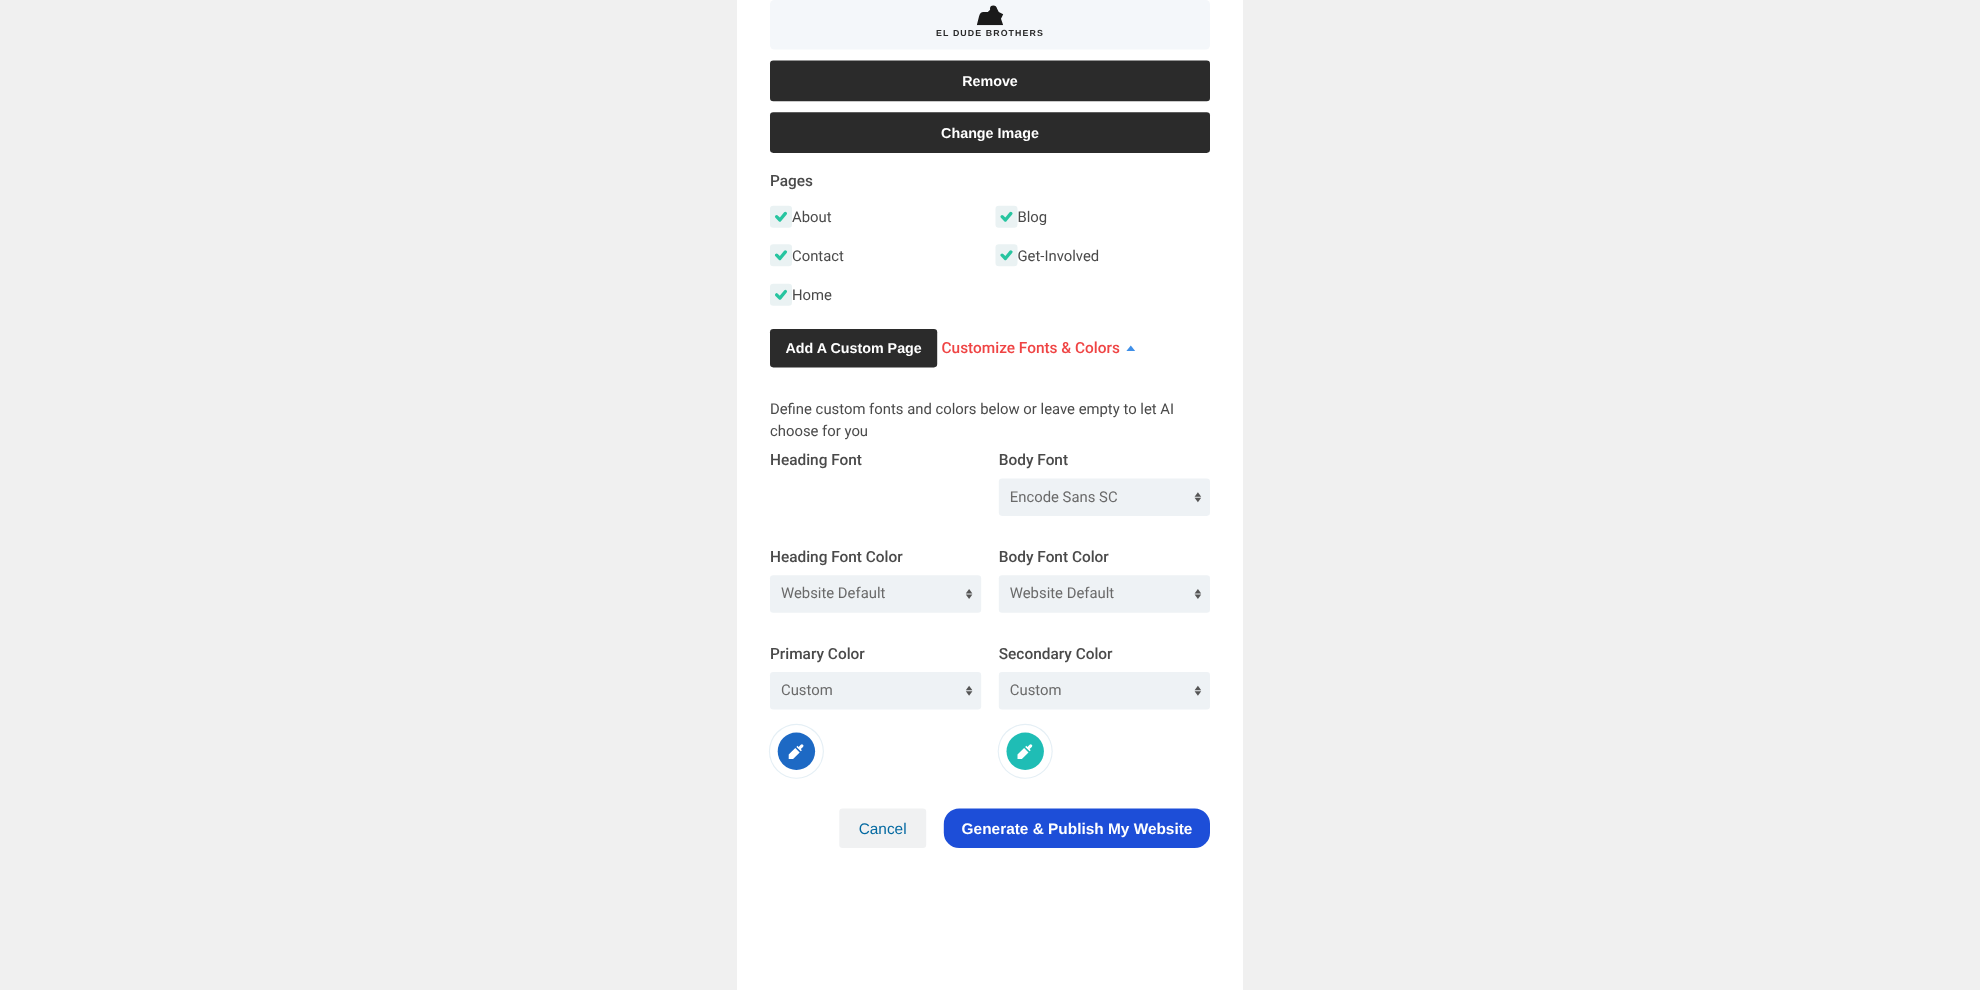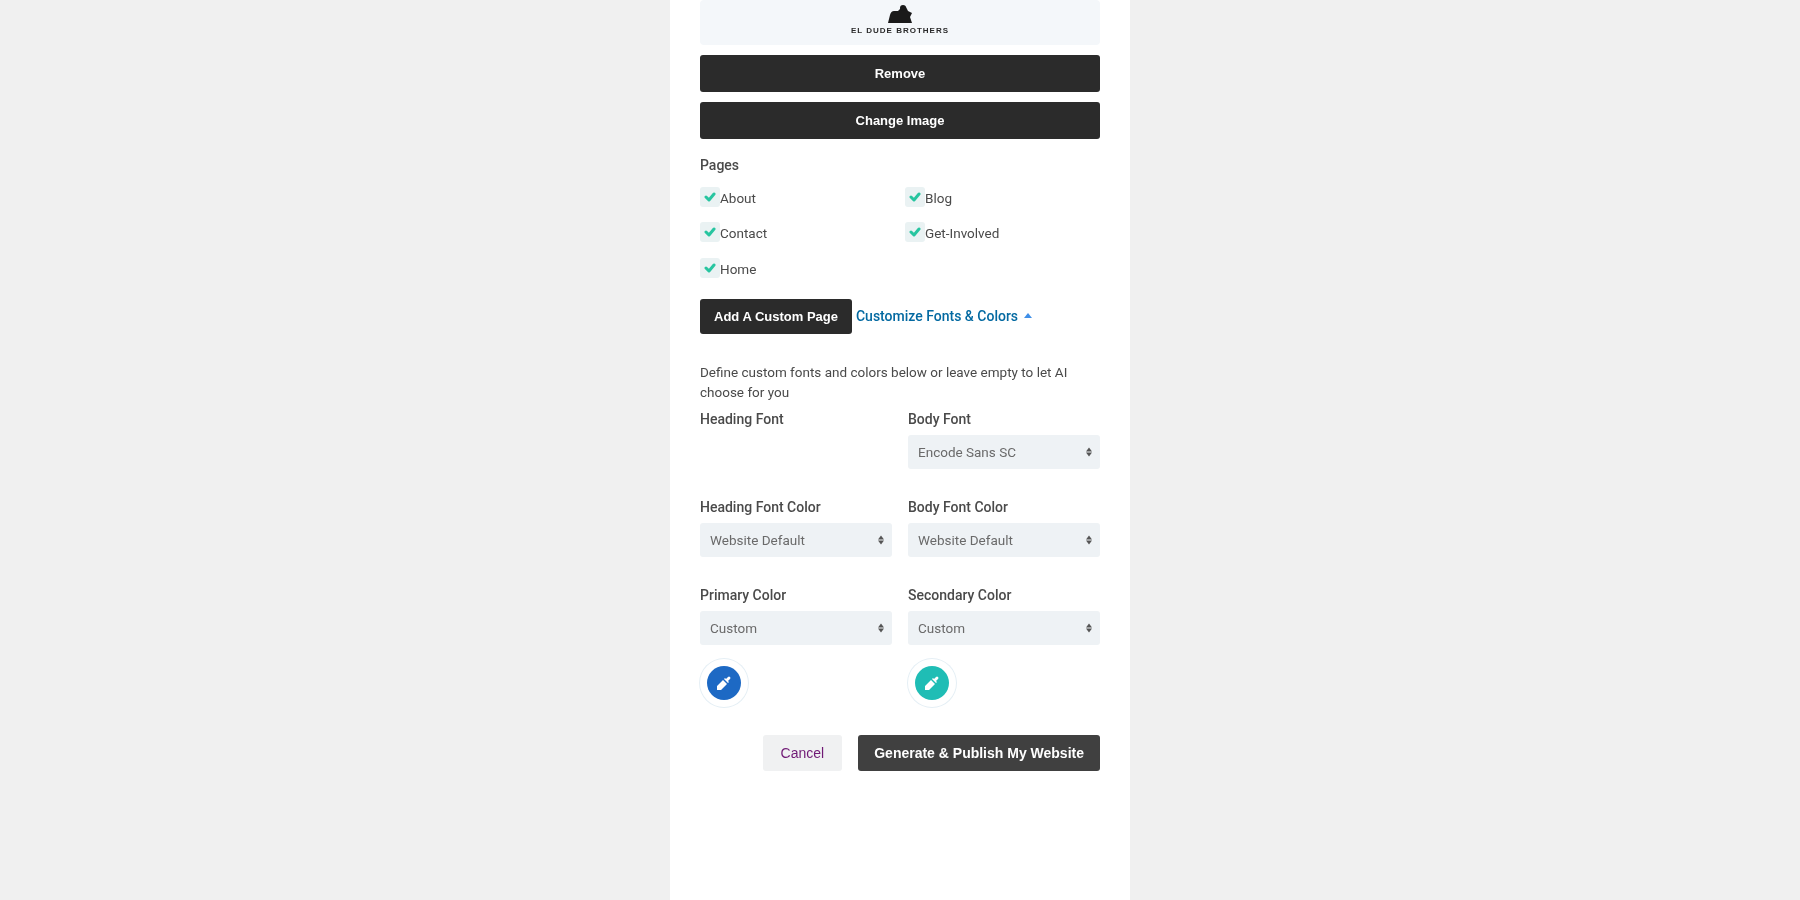--- a/index.html
+++ b/index.html
@@ -105,21 +105,21 @@
       color: #fff;
       border: none;
       padding: 10px 14px;
       font-size: 13px;
       font-weight: 600;
       border-radius: 3px;
       cursor: pointer;
       margin-bottom: 28px;
     }
     .expand-link {
-      color: #0369a1;
+      color: #ef4444;
       font-size: 14px;
       font-weight: 500;
       cursor: pointer;
       display: inline-flex;
       align-items: center;
       gap: 6px;
       margin-bottom: 9px;
     }
     .triangle-up {
       width: 0;
@@ -208,35 +208,35 @@
       fill: #fff;
     }
     .footer-btns {
       display: flex;
       justify-content: flex-end;
       gap: 16px;
     }
     .btn-cancel {
       background: #f0f1f2;
       border: none;
-      color: #701a75;
+      color: #0369a1;
       padding: 6px 18px;
       font-size: 14px;
       font-weight: 500;
       border-radius: 3px;
       cursor: pointer;
     }
     .btn-primary {
-      background: #404040;
+      background: #1d4ed8;
       border: none;
       color: #fff;
       padding: 10px 16px;
       font-size: 14px;
       font-weight: 600;
-      border-radius: 3px;
+      border-radius: 14px;
       cursor: pointer;
     }
   </style>
 </head>
 <body>
 
 <div class="panel">
 
   <div class="logo-area">
     <div class="logo-silhouette">

